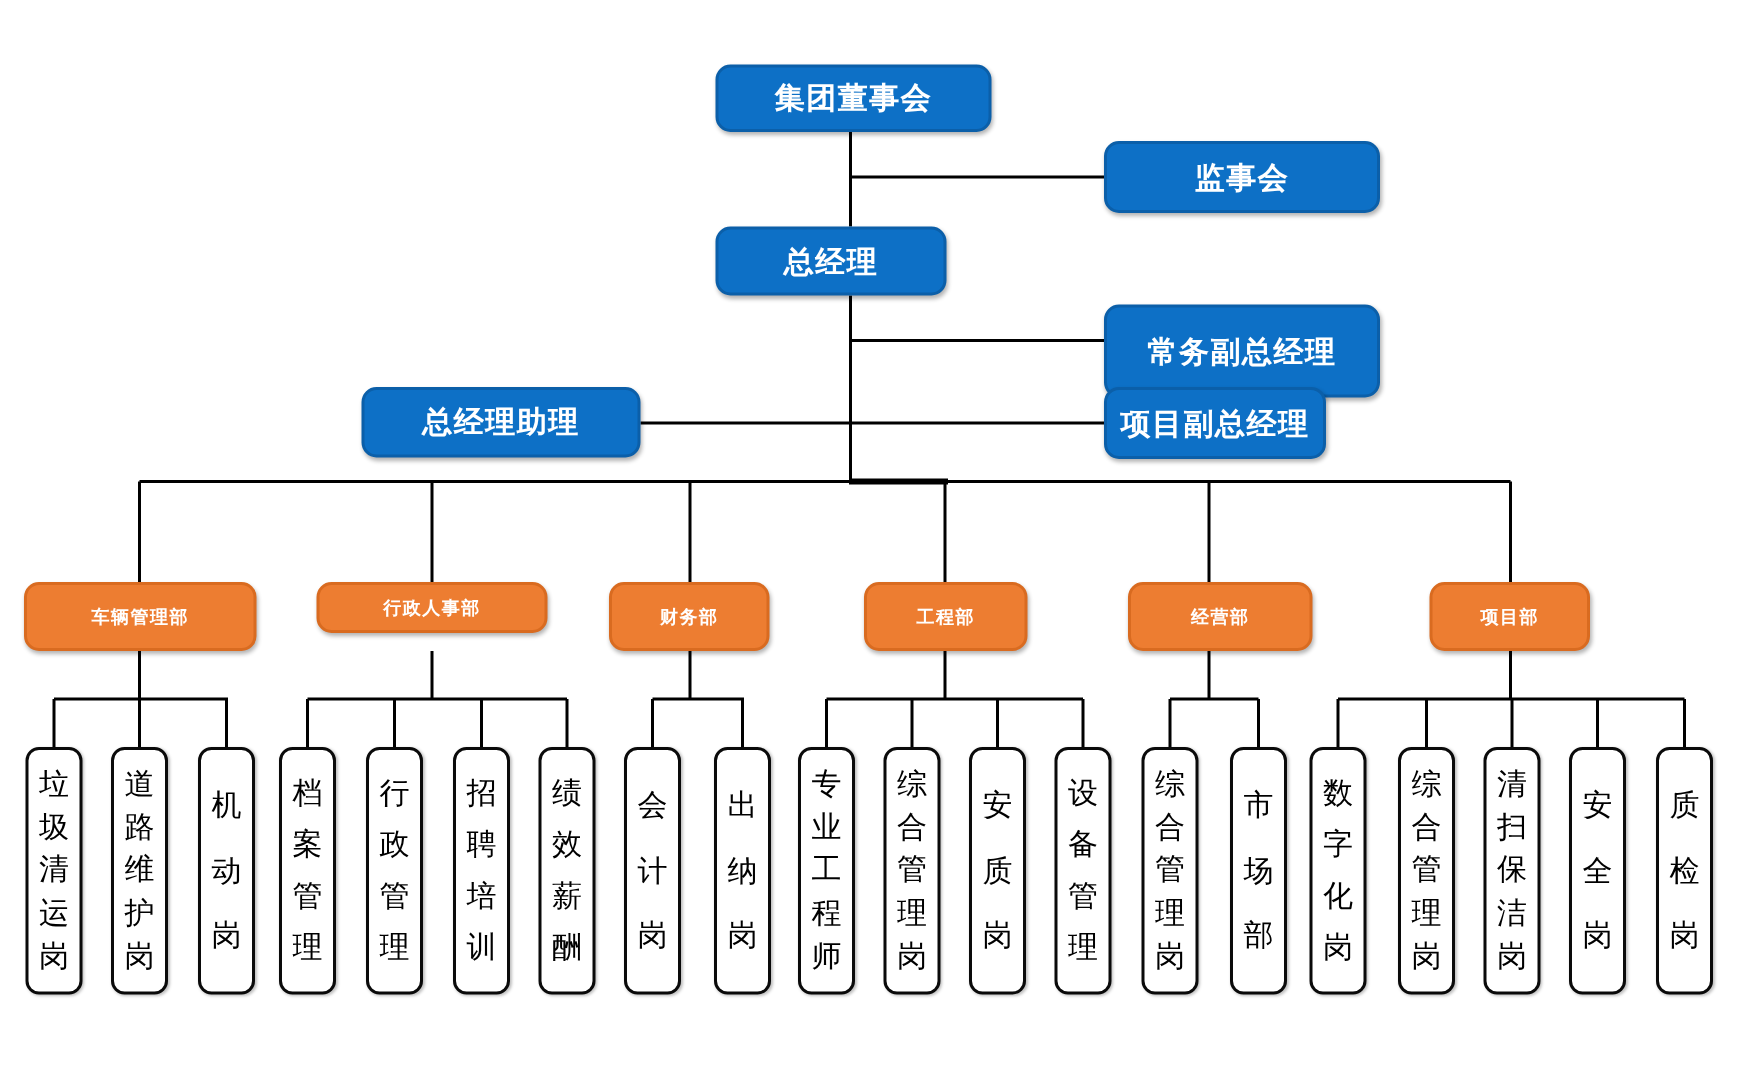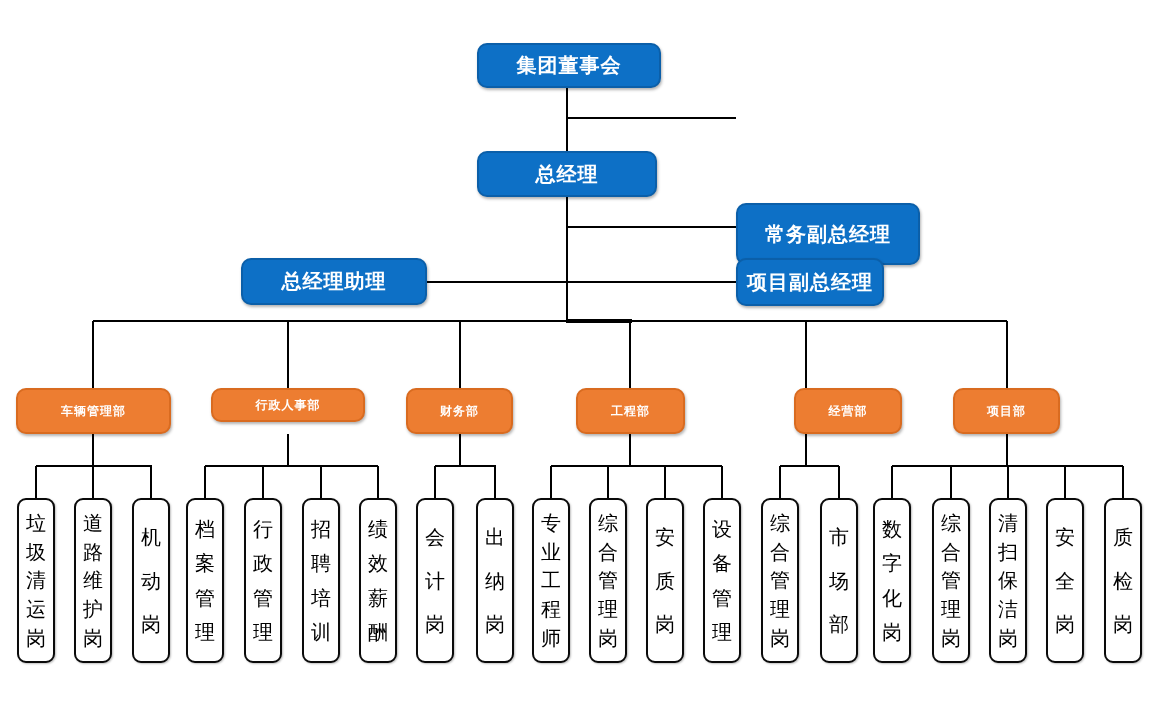--- a/index.html
+++ b/index.html
@@ -40,30 +40,31 @@
       M36 466 V498 M93 466 V498 M151 466 V498
       M205 466 V498 M263 466 V498 M321 466 V498 M378 466 V498
       M435 466 V498 M495 466 V498
       M551 466 V498 M608 466 V498 M665 466 V498 M722 466 V498
       M780 466 V498 M839 466 V498
       M892 466 V498 M951 466 V498 M1008 466 V498 M1065 466 V498 M1123 466 V498"></path>
     <path fill="none" stroke="#000000" stroke-width="4" d="M566 321 H632"></path>
   </svg>
 
   <div class="node blue" style="left:477px;top:43px;width:184px;height:45px;">集团董事会</div>
-  <div class="node blue" style="left:477px;top:151px;width:180px;height:46px;">总经理</div>
+  <div class="node blue" style="left:736px;top:94px;width:184px;height:48px;">监事会</div>
+  <div class="node blue" style="left:477px;top:151px;width:154px;height:46px;">总经理</div>
   <div class="node blue" style="left:736px;top:203px;width:184px;height:62px;">常务副总经理</div>
   <div class="node blue" style="left:241px;top:258px;width:186px;height:47px;">总经理助理</div>
   <div class="node blue" style="left:736px;top:258px;width:148px;height:48px;">项目副总经理</div>
 
   <div class="node orange" style="left:16px;top:388px;width:155px;height:46px;">车辆管理部</div>
   <div class="node orange" style="left:211px;top:388px;width:154px;height:34px;">行政人事部</div>
   <div class="node orange" style="left:406px;top:388px;width:107px;height:46px;">财务部</div>
   <div class="node orange" style="left:576px;top:388px;width:109px;height:46px;">工程部</div>
-  <div class="node orange" style="left:794px;top:388px;width:108px;height:46px;">经营部</div>
+  <div class="node orange" style="left:752px;top:388px;width:123px;height:46px;">经营部</div>
   <div class="node orange" style="left:953px;top:388px;width:107px;height:46px;">项目部</div>
 
   <div class="vbox" style="left:17px;top:498px;">
       <span>垃</span>
       <span>圾</span>
       <span>清</span>
       <span>运</span>
       <span>岗</span>
     </div>
   <div class="vbox" style="left:74px;top:498px;">

